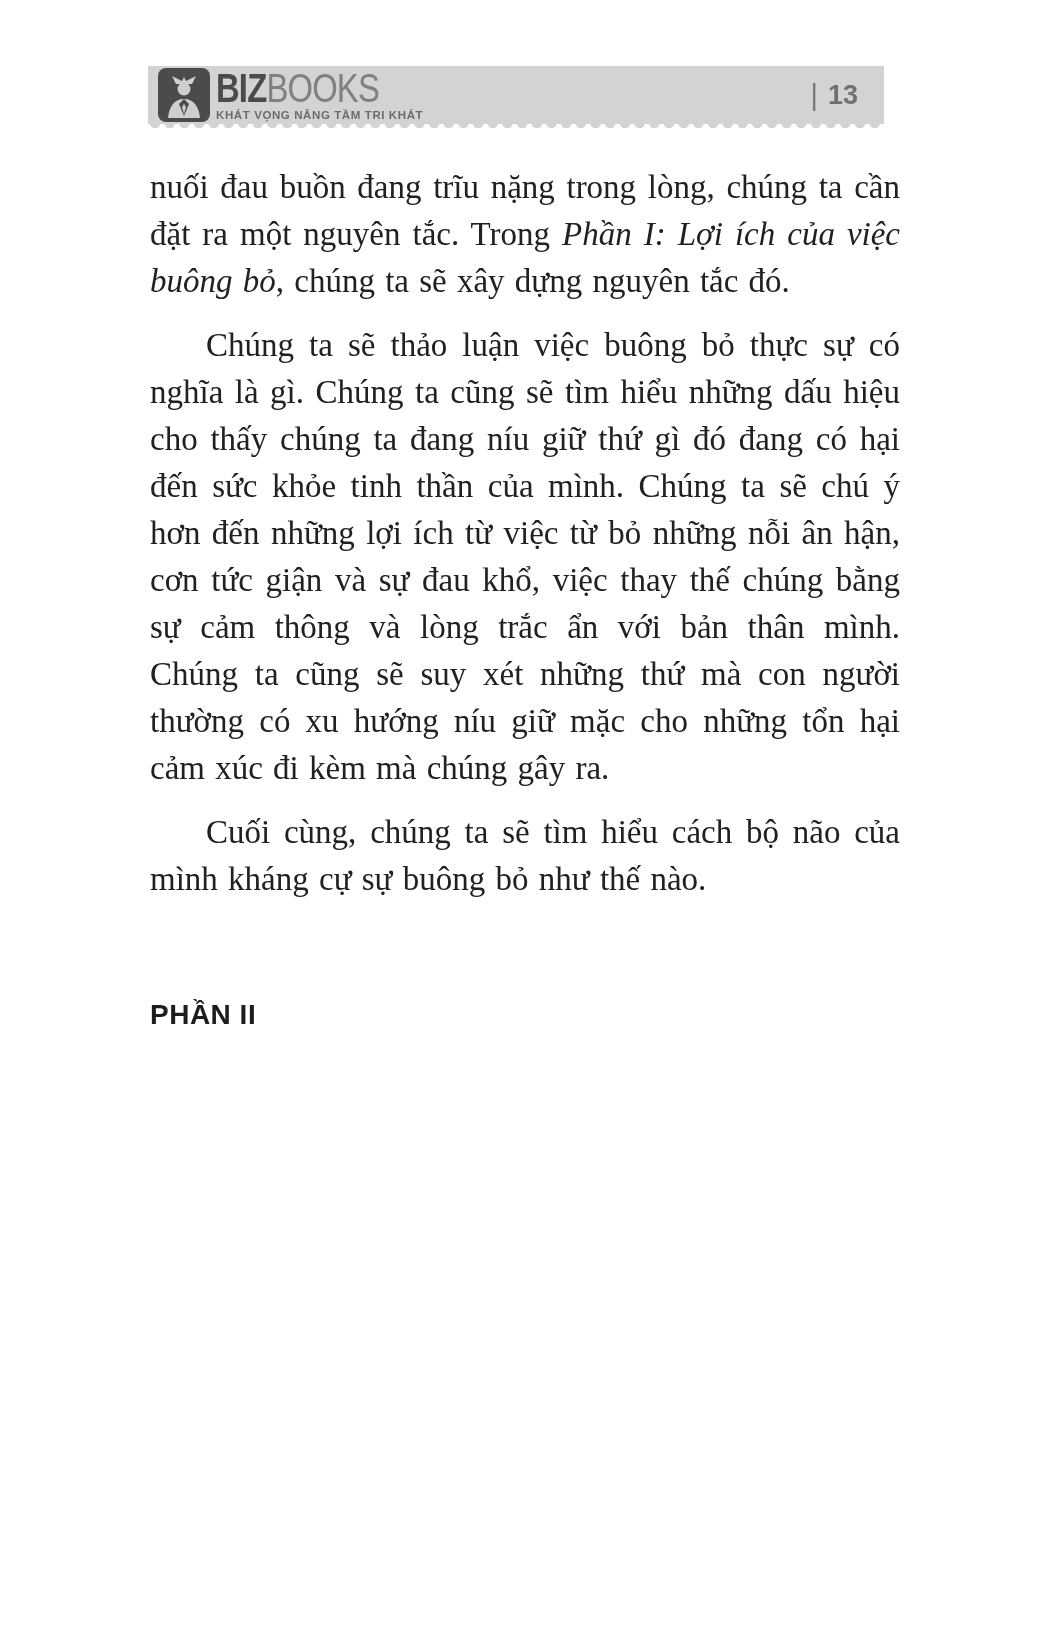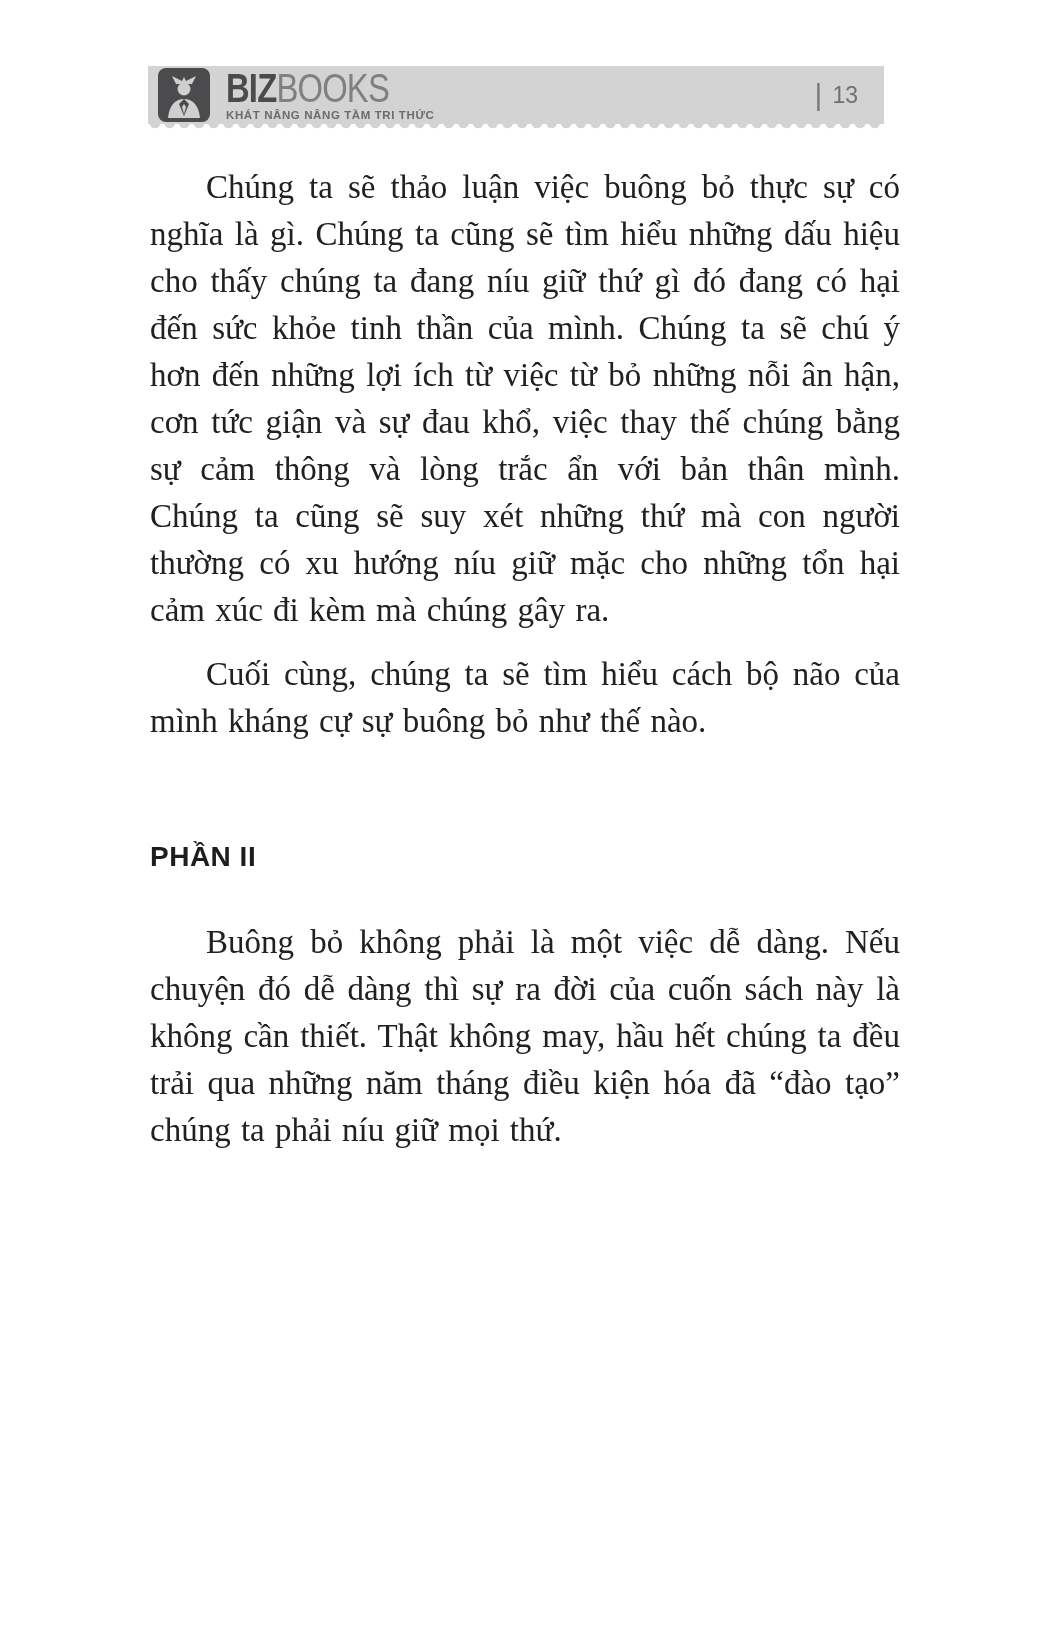--- a/index.html
+++ b/index.html
@@ -24,21 +24,21 @@
     padding:0 26px 0 10px;
     box-sizing:border-box;
   }
   .perforation{
     position:absolute;
     left:0; right:0; bottom:-7px; height:7px;
     background-image:radial-gradient(circle at 7px -1px, #d3d3d3 5px, rgba(211,211,211,0) 5.6px);
     background-size:14.7px 7px;
     background-repeat:repeat-x;
   }
-  .brand{display:flex;align-items:center;gap:16px;}
+  .brand{display:flex;align-items:center;gap:6px;}
   .logo-mark{display:block;width:52px;height:54px;}
   .brand-text{display:flex;flex-direction:column;justify-content:center;}
   .wordmark{
     font-family:"Liberation Sans","DejaVu Sans",sans-serif;
     font-size:40px;
     line-height:36px;
     letter-spacing:-1px;
     transform:scaleX(.82);
     transform-origin:left center;
     white-space:nowrap;
@@ -53,21 +53,21 @@
     color:#6b6b6d;
     margin-top:3px;
     white-space:nowrap;
   }
   .pageno{
     display:flex;align-items:center;gap:10px;
     font-family:"Liberation Sans","DejaVu Sans",sans-serif;
     color:#707072;
   }
   .pageno-divider{font-size:30px;font-weight:300;line-height:1;color:#7a7a7c;}
-  .pageno-num{font-size:23px;font-weight:400;}
+  .pageno-num{font-size:27px;font-weight:700;}
   
   main{
     position:absolute;
     left:150px; top:132px;
     width:750px;
     padding-top:32px;
   }
   .para{
     margin:0 0 17px 0;
     font-size:33px;
@@ -103,36 +103,36 @@
           <circle cx="26" cy="21" r="6.5" fill="#cfcfcf"></circle>
           <path d="M10 50 C11 38 17 31 26 31 C35 31 41 38 42 50 Z" fill="#cfcfcf"></path>
           <path d="M26 31 L21 36 L26 48 L31 36 Z" fill="#4b4b4d"></path>
           <path d="M26 36 L24 39 L26 46 L28 39 Z" fill="#cfcfcf"></path>
         </svg>
       </span>
       <div class="brand-text">
         <div class="wordmark">
           <span class="biz">BIZ</span><span class="books">BOOKS</span>
         </div>
-        <div class="tagline">KHÁT NÂNG NÂNG TẦM TRI THỨC</div>
+        <div class="tagline">KHÁT VỌNG NÂNG TẦM TRI KHÁT</div>
       </div>
     </div>
     <div class="pageno">
       <span class="pageno-divider">|</span>
       <span class="pageno-num">13</span>
     </div>
     <div class="perforation"></div>
   </header>
 
   <main>
 
+    <p class="para no-indent"><span>nuối đau buồn đang trĩu nặng trong lòng, chúng ta cần đặt ra một nguyên tắc. Trong </span><em>Phần I: Lợi ích của việc buông bỏ</em><span>, chúng ta sẽ xây dựng nguyên tắc đó.</span></p>
 
     <p class="para"><span>Chúng ta sẽ thảo luận việc buông bỏ thực sự có nghĩa là gì. Chúng ta cũng sẽ tìm hiểu những dấu hiệu cho thấy chúng ta đang níu giữ thứ gì đó đang có hại đến sức khỏe tinh thần của mình. Chúng ta sẽ chú ý hơn đến những lợi ích từ việc từ bỏ những nỗi ân hận, cơn tức giận và sự đau khổ, việc thay thế chúng bằng sự cảm thông và lòng trắc ẩn với bản thân mình. Chúng ta cũng sẽ suy xét những thứ mà con người thường có xu hướng níu giữ mặc cho những tổn hại cảm xúc đi kèm mà chúng gây ra.</span></p>
 
     <p class="para"><span>Cuối cùng, chúng ta sẽ tìm hiểu cách bộ não của mình kháng cự sự buông bỏ như thế nào.</span></p>
 
     <h2 class="section-heading">PHẦN II</h2>
 
-    <p class="para"><span>Buông bỏ không phải là một việc dễ dàng. Nếu chuyện đó dễ dàng thì sự ra đời của cuốn sách này là không cần thiết. Thật không may, hầu hết chúng ta đều trải qua những năm tháng điều kiện hóa đã “đào tạo” chúng ta phải níu giữ mọi thứ.</span></p>
 
 
   </main>
 </div>
 
 </body></html>

